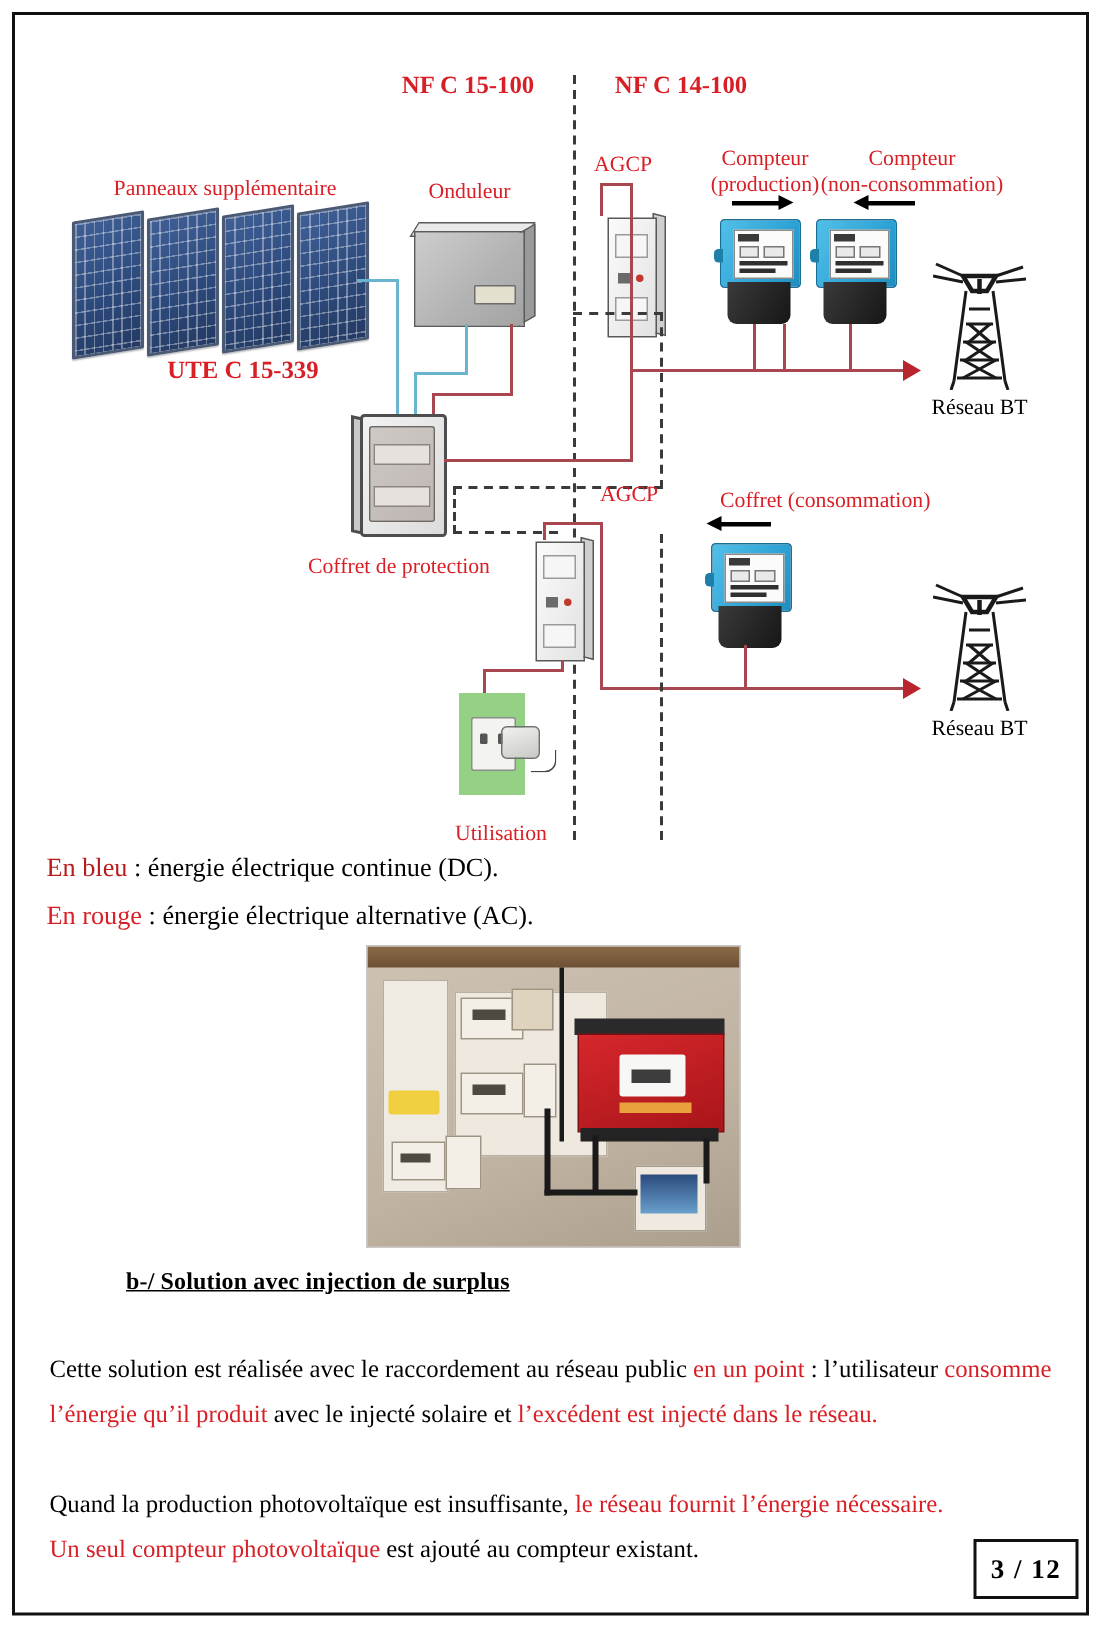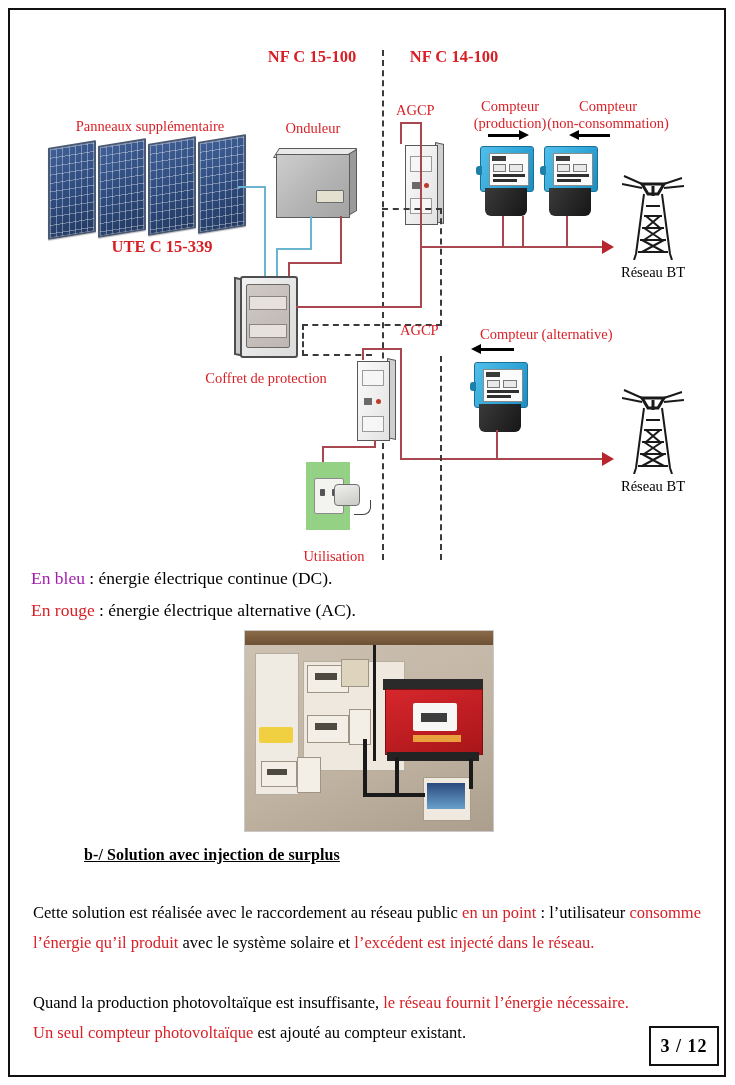--- a/index.html
+++ b/index.html
@@ -8,21 +8,21 @@
     font-family:"Liberation Serif","DejaVu Serif",serif;
     color:#000;background:#fff;
   }
   .page-border{
     position:absolute;left:8px;top:8px;width:718px;height:1069px;
     border:2px solid #111;box-sizing:border-box;background:#fff;
   }
   
   .lbl{position:absolute;white-space:nowrap;line-height:1.12;}
   .red{color:#d81f26;}
-  .blue{color:#a21caf;}
+  .blue{color:#b91c1c;}
   .bold{font-weight:bold;}
   .ctr{text-align:center;transform:translateX(-50%);}
   
   #diagram{position:absolute;left:10px;top:10px;width:640px;height:560px;}
   .wire{position:absolute;background:#a8474f;}
   .wire.blue{background:#6ab4d0;}
   .wireH{height:2px;}
   .wireV{width:2px;}
   .dash-v{position:absolute;width:0;border-left:2px dashed #3a3a3a;}
   .dash-h{position:absolute;height:0;border-top:2px dashed #3a3a3a;}
@@ -255,21 +255,21 @@
     <div class="agcp-body"></div>
     <div class="agcp-slot" style="top:12px;"></div>
     <div class="agcp-ctrl" style="top:40px;"></div>
     <div class="agcp-red" style="left:22px;top:41px;"></div>
     <div class="agcp-slot" style="top:58px;"></div>
   </div>
   <div class="wire wireH" style="left:352px;top:338px;width:40px;"></div>
   <div class="wire wireV" style="left:352px;top:338px;height:12px;"></div>
   <div class="wire wireV" style="left:390px;top:338px;height:112px;"></div>
 
-  <div class="lbl red" style="left:470px;top:316px;font-size:14.5px;">Compteur (alternative)</div>
+  <div class="lbl red" style="left:470px;top:316px;font-size:14.5px;">Coffret (consommation)</div>
   <div class="blk-arrow left" style="left:470px;top:338px;width:34px;"></div>
   <div class="meter" style="left:464px;top:352px;">
     <div class="m-blue"></div>
     <div class="m-knob"></div>
     <div class="m-face">
       <div class="m-dig"></div>
       <div class="m-b1"></div>
       <div class="m-b2"></div>
       <div class="m-line" style="top:20px;width:32px;"></div>
       <div class="m-line" style="top:25px;width:24px;"></div>
@@ -346,21 +346,21 @@
   <div class="ph ph-cable" style="left:128px;top:14px;width:3px;height:116px;"></div>
   <div class="ph ph-cable" style="left:118px;top:108px;width:4px;height:58px;"></div>
   <div class="ph ph-cable" style="left:118px;top:162px;width:62px;height:4px;"></div>
   <div class="ph ph-cable" style="left:150px;top:126px;width:4px;height:38px;"></div>
   <div class="ph ph-cable" style="left:224px;top:128px;width:4px;height:30px;"></div>
 </div>
 
 <div class="subhead">b-/ Solution avec injection de surplus</div>
 
 <div class="para" style="top:898px;">
-  <span>Cette solution est réalisée avec le raccordement au réseau public </span><span class="red">en un point</span><span> : l’utilisateur </span><span class="red">consomme l’énergie qu’il produit</span><span> avec le système solaire et </span><span class="red">l’excédent est injecté dans le réseau.</span>
+  <span>Cette solution est réalisée avec le raccordement au réseau public </span><span class="red">en un point</span><span> : l’utilisateur </span><span class="red">consomme l’énergie qu’il produit</span><span> avec le injecté solaire et </span><span class="red">l’excédent est injecté dans le réseau.</span>
 </div>
 
 <div class="para nj" style="top:988px;">
   <span>Quand la production photovoltaïque est insuffisante, </span><span class="red">le réseau fournit l’énergie nécessaire.</span>
 </div>
 
 <div class="para nj" style="top:1018px;">
   <span class="red">Un seul compteur photovoltaïque</span><span> est ajouté au compteur existant.</span>
 </div>
 

